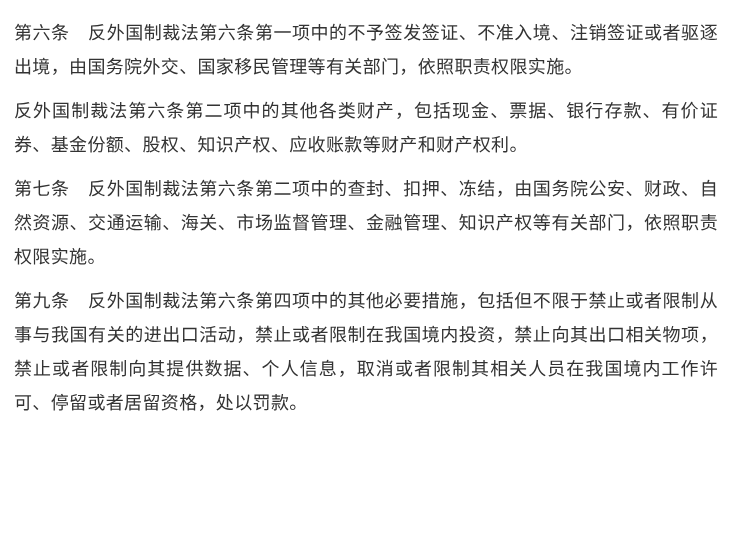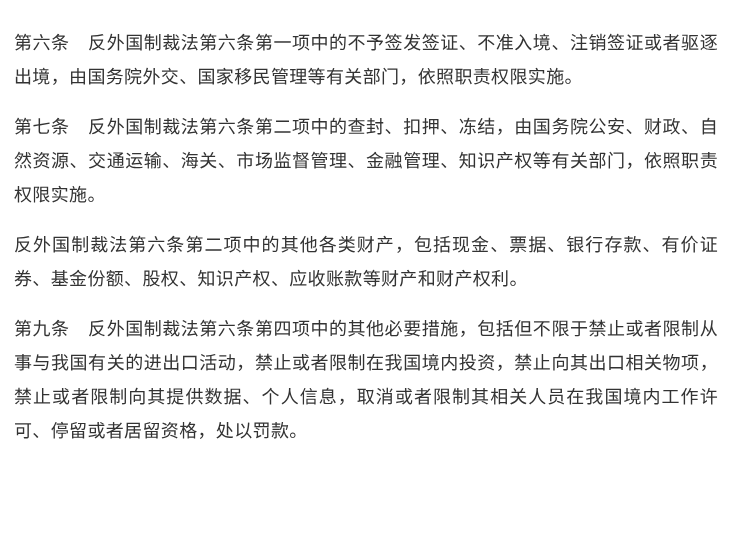--- a/index.html
+++ b/index.html
@@ -19,28 +19,28 @@
     font-family: "Liberation Sans", sans-serif;
     font-size: 18px;
     line-height: 34px;
     letter-spacing: 0.35px;
     color: #333333;
     text-align: justify;
     word-break: normal;
     overflow-wrap: normal;
   }
   .doc p.legal-para {
-    margin: 16px 0 10px 0;
+    margin: 6px 0 10px 0;
     padding: 0;
   }
   .doc p.legal-para:last-child {
     margin-bottom: 0;
   }
 </style>
 </head>
 <body>
 
 <main class="doc">
   <p class="legal-para">第六条　反外国制裁法第六条第一项中的不予签发签证、不准入境、注销签证或者驱逐出境，由国务院外交、国家移民管理等有关部门，依照职责权限实施。</p>
+  <p class="legal-para">反外国制裁法第六条第二项中的其他各类财产，包括现金、票据、银行存款、有价证券、基金份额、股权、知识产权、应收账款等财产和财产权利。</p>
   <p class="legal-para">第七条　反外国制裁法第六条第二项中的查封、扣押、冻结，由国务院公安、财政、自然资源、交通运输、海关、市场监督管理、金融管理、知识产权等有关部门，依照职责权限实施。</p>
-  <p class="legal-para">反外国制裁法第六条第二项中的其他各类财产，包括现金、票据、银行存款、有价证券、基金份额、股权、知识产权、应收账款等财产和财产权利。</p>
   <p class="legal-para">第九条　反外国制裁法第六条第四项中的其他必要措施，包括但不限于禁止或者限制从事与我国有关的进出口活动，禁止或者限制在我国境内投资，禁止向其出口相关物项，禁止或者限制向其提供数据、个人信息，取消或者限制其相关人员在我国境内工作许可、停留或者居留资格，处以罚款。</p>
 </main>
 
 </body></html>

